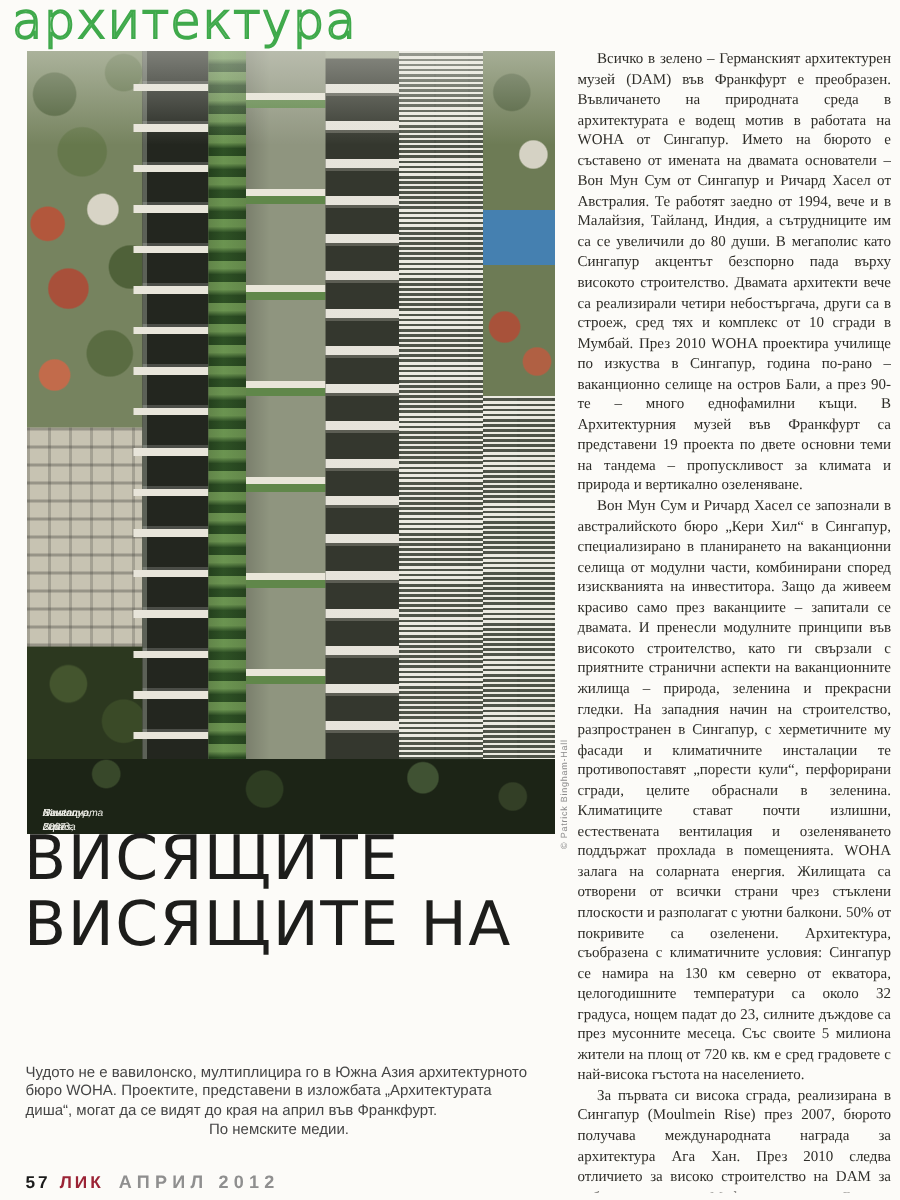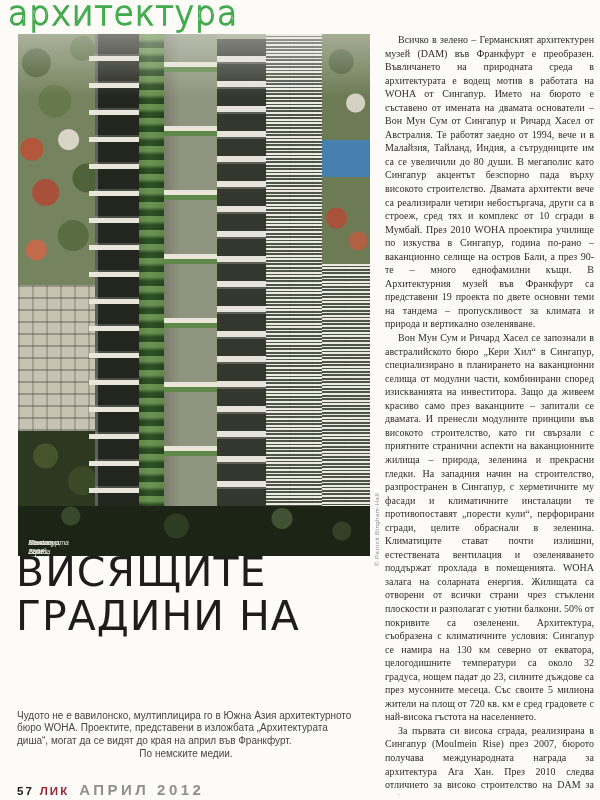--- a/index.html
+++ b/index.html
@@ -129,21 +129,21 @@
     font-family:"Liberation Serif",serif;font-size:10px;line-height:13.55px;
     text-align:justify;color:#2e2d28;
   }
   .article p{margin:0;text-indent:13px;}
   
   .footer{
     position:absolute;left:17px;top:781px;font-size:11.5px;font-weight:bold;
     letter-spacing:2px;color:#1a1a1a;
   }
   .footer .mag{color:#9b2335;margin-left:6px;}
-  .footer .issue{color:#8f8f8f;font-size:15px;letter-spacing:3.5px;margin-left:10px;font-weight:bold;}
+  .footer .issue{color:#8f8f8f;font-size:12px;letter-spacing:3.5px;margin-left:10px;font-weight:bold;}
 </style>
 </head>
 <body>
 
 <div class="section-header">архитектура</div>
 
 <div class="photo">
   <div class="ph-city-left"></div>
   <div class="ph-lowrise"></div>
   <div class="ph-trees-left"></div>
@@ -160,21 +160,21 @@
     <div>Жилищната сграда</div>
     <div>Newton Suites,</div>
     <div>Сингапур, 2007</div>
   </div>
 </div>
 
 <div class="photo-credit">© Patrick Bingham-Hall</div>
 
 <div class="headline">
   <div class="hl-black">ВИСЯЩИТЕ</div>
-  <div class="hl-black">ГРАДИНИ НА</div>
+  <div class="hl-black">ВИСЯЩИТЕ НА</div>
 </div>
 
 <div class="intro">
   <p>Чудото не е вавилонско, мултиплицира го в Южна Азия архитектурното бюро WOHA. Проектите, представени в изложбата „Архитектурата диша“, могат да се видят до края на април във Франкфурт.</p>
   <p class="byline">По немските медии.</p>
 </div>
 
 <div class="article">
   <p>Всичко в зелено – Германският архитектурен музей (DAM) във Франкфурт е преобразен. Въвличането на природната среда в архитектурата е водещ мотив в работата на WOHA от Сингапур. Името на бюрото е съставено от имената на двамата основатели – Вон Мун Сум от Сингапур и Ричард Хасел от Австралия. Те работят заедно от 1994, вече и в Малайзия, Тайланд, Индия, а сътрудниците им са се увеличили до 80 души. В мегаполис като Сингапур акцентът безспорно пада върху високото строителство. Двамата архитекти вече са реализирали четири небостъргача, други са в строеж, сред тях и комплекс от 10 сгради в Мумбай. През 2010 WOHA проектира училище по изкуства в Сингапур, година по-рано – ваканционно селище на остров Бали, а през 90-те – много еднофамилни къщи. В Архитектурния музей във Франкфурт са представени 19 проекта по двете основни теми на тандема – пропускливост за климата и природа и вертикално озеленяване.</p>
   <p>Вон Мун Сум и Ричард Хасел се запознали в австралийското бюро „Кери Хил“ в Сингапур, специализирано в планирането на ваканционни селища от модулни части, комбинирани според изискванията на инвеститора. Защо да живеем красиво само през ваканциите – запитали се двамата. И пренесли модулните принципи във високото строителство, като ги свързали с приятните странични аспекти на ваканционните жилища – природа, зеленина и прекрасни гледки. На западния начин на строителство, разпространен в Сингапур, с херметичните му фасади и климатичните инсталации те противопоставят „порести кули“, перфорирани сгради, целите обраснали в зеленина. Климатиците стават почти излишни, естествената вентилация и озеленяването поддържат прохлада в помещенията. WOHA залага на соларната енергия. Жилищата са отворени от всички страни чрез стъклени плоскости и разполагат с уютни балкони. 50% от покривите са озеленени. Архитектура, съобразена с климатичните условия: Сингапур се намира на 130 км северно от екватора, целогодишните температури са около 32 градуса, нощем падат до 23, силните дъждове са през мусонните месеца. Със своите 5 милиона жители на площ от 720 кв. км е сред градовете с най-висока гъстота на населението.</p>

